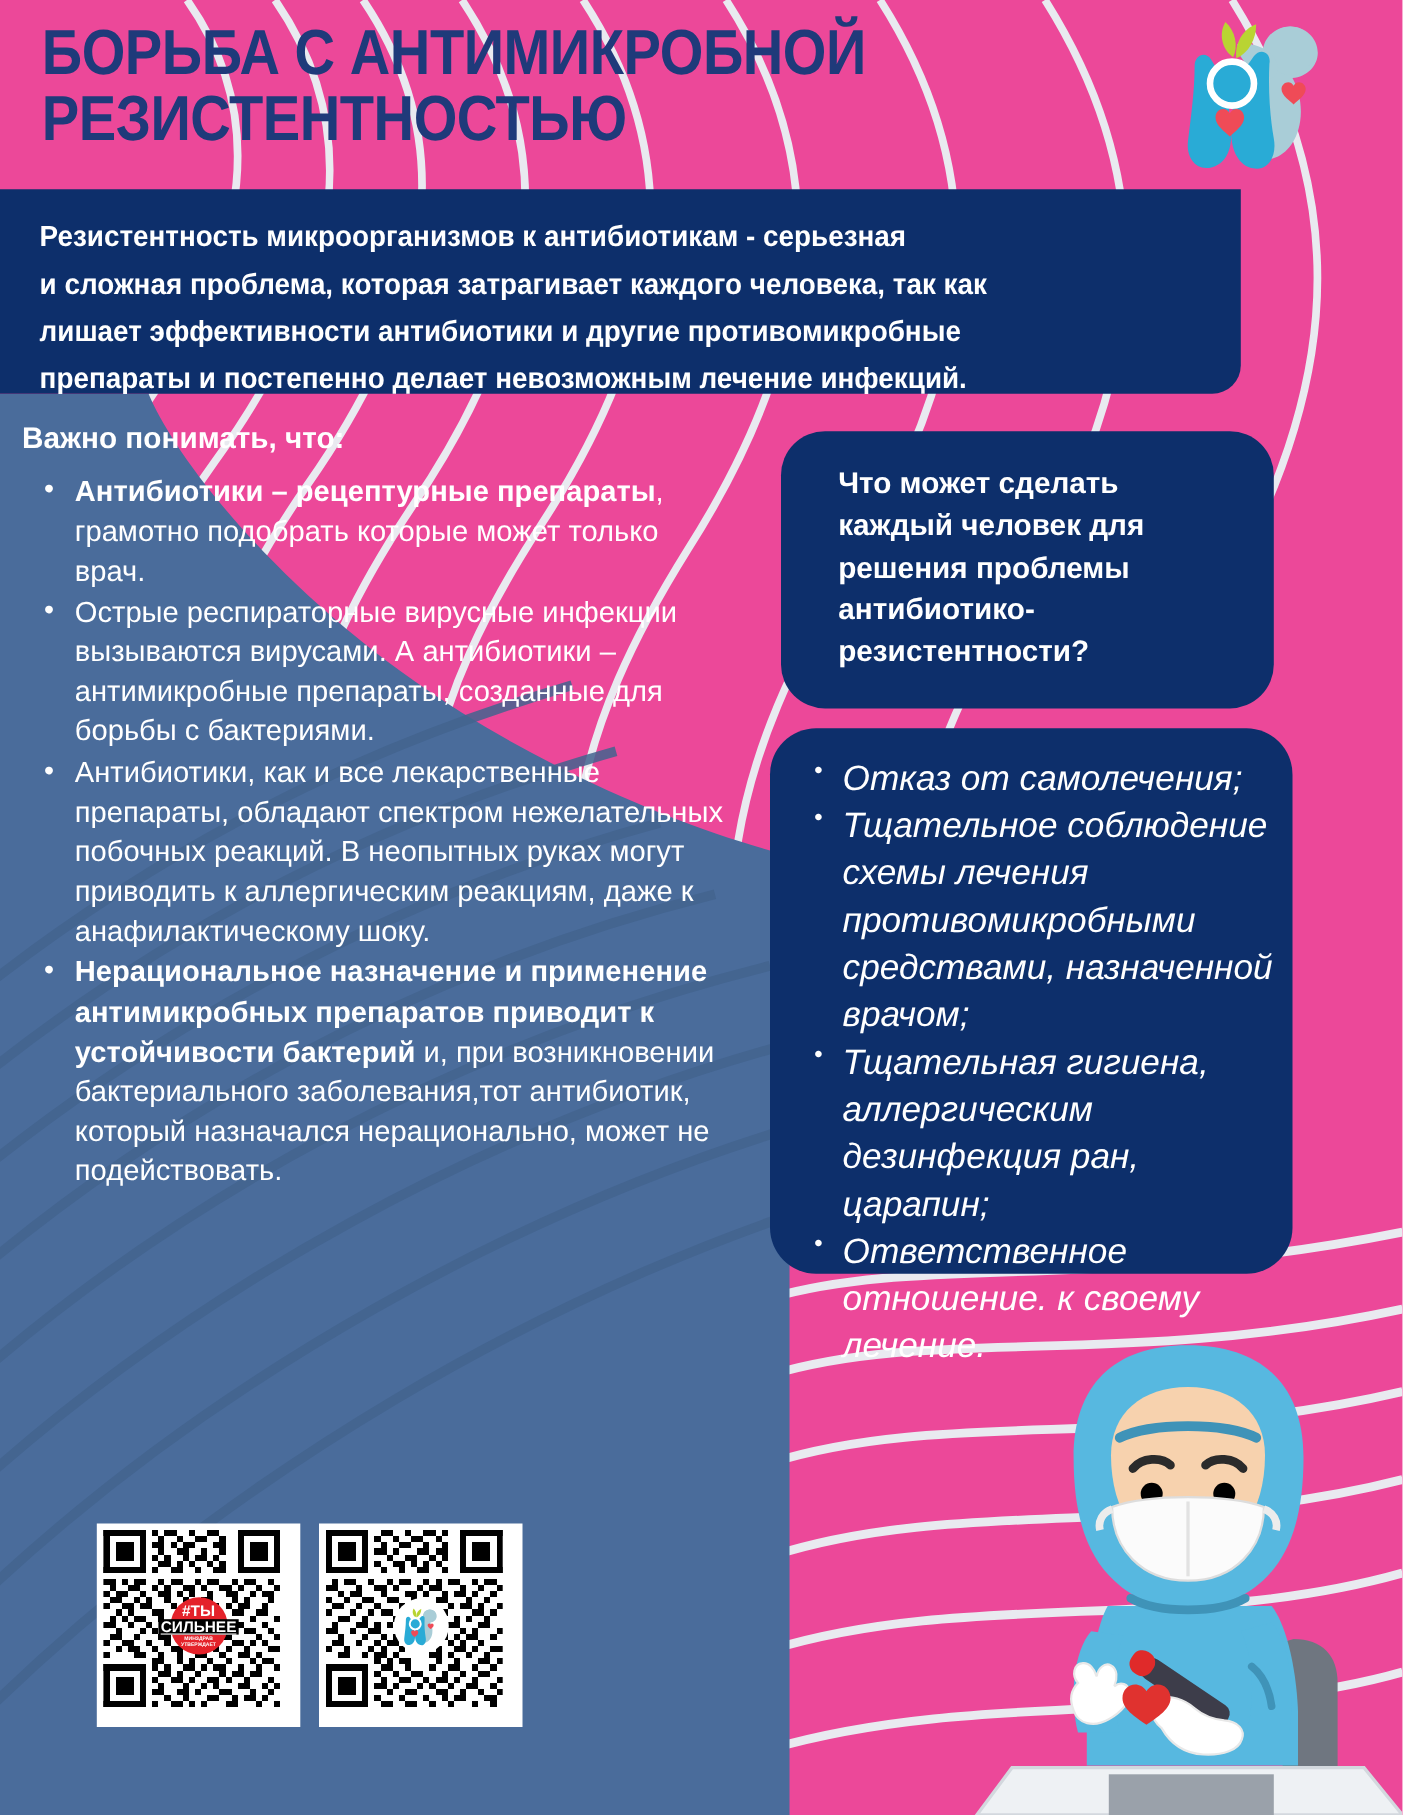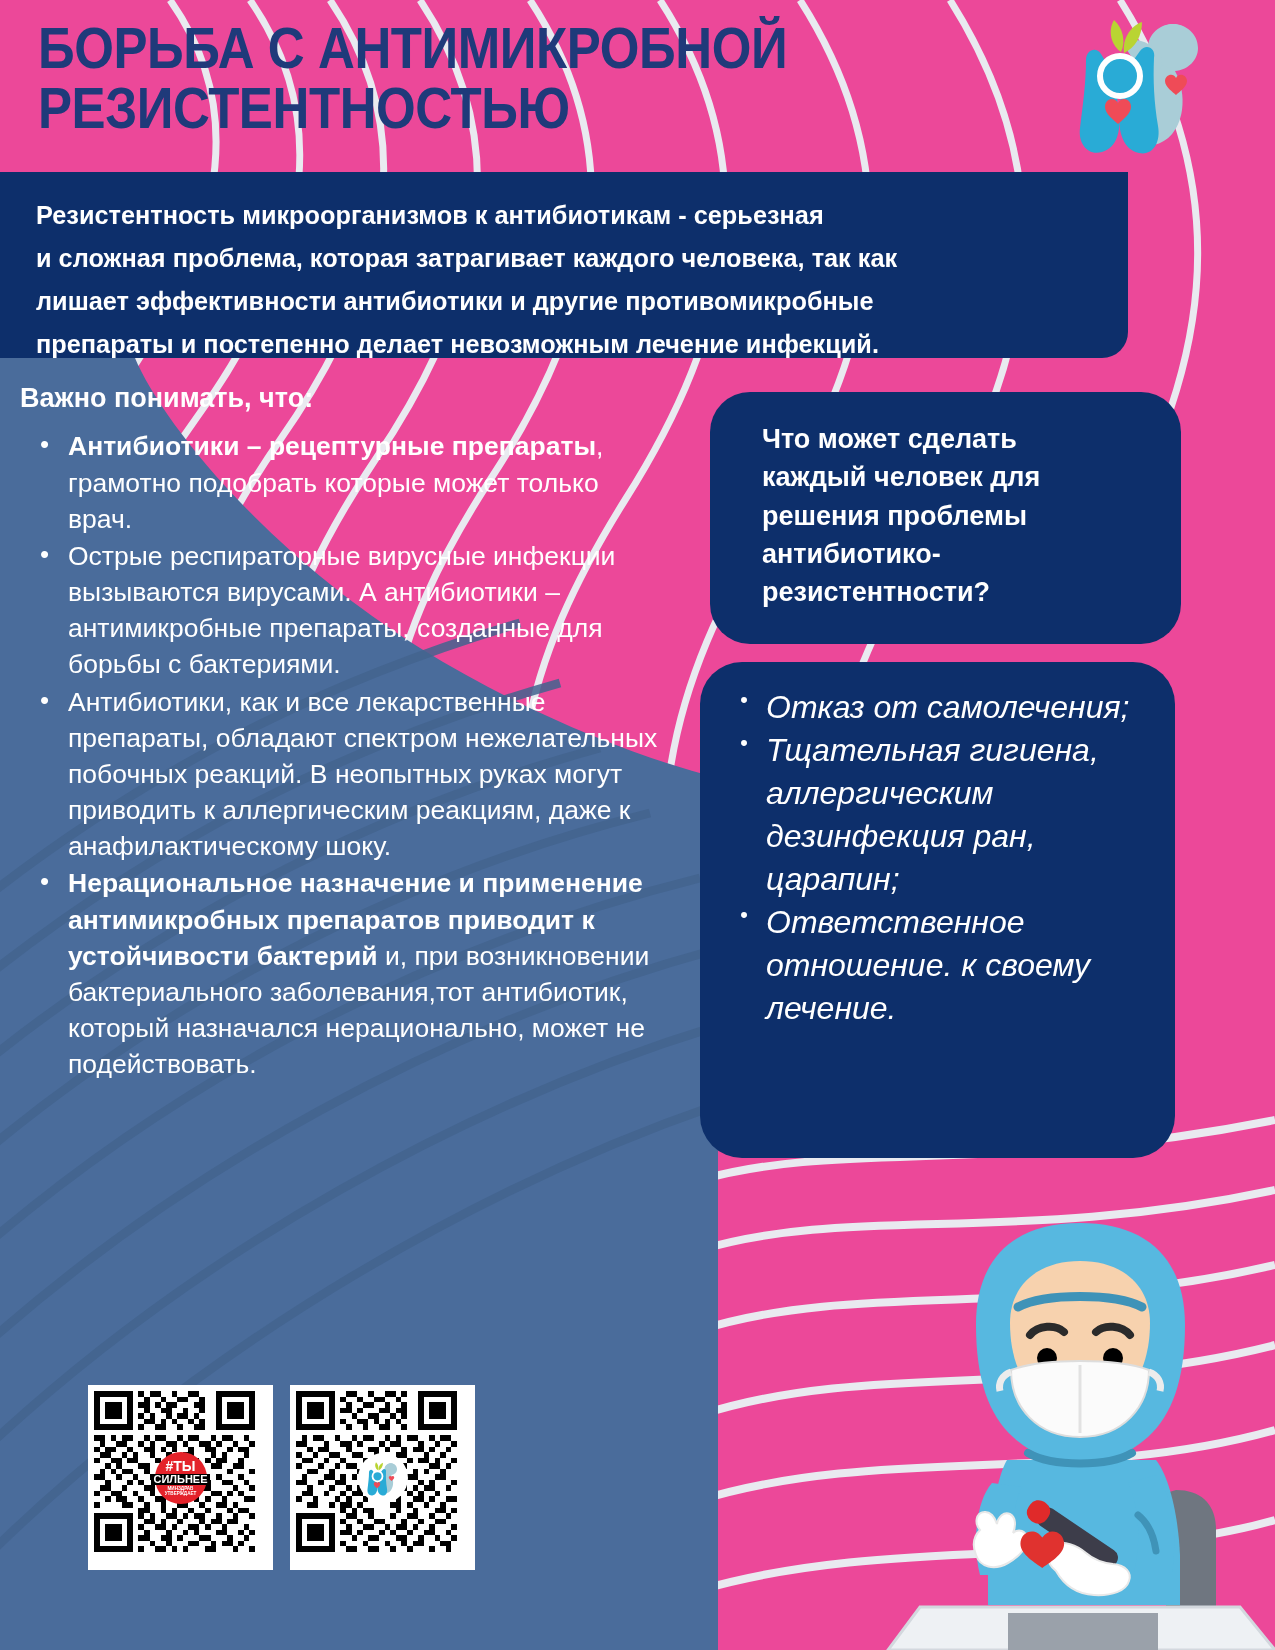--- a/index.html
+++ b/index.html
@@ -127,21 +127,20 @@
 
   
   .right-q {
     position: absolute;
     left: 710px;
     top: 392px;
     width: 448px;
     height: 252px;
     background: #0d2f6b;
     border-radius: 40px;
-    padding-left: 23px;
   }
   .right-q-text {
     position: absolute;
     left: 52px;
     top: 28px;
     width: 360px;
     color: #ffffff;
     font-weight: bold;
     font-size: 27px;
     line-height: 1.42;
@@ -196,21 +195,21 @@
     display: flex;
     flex-direction: column;
     align-items: center;
     justify-content: center;
     color: #ffffff;
     font-weight: bold;
     line-height: 1;
     text-align: center;
   }
   .badge-red .l1 { font-size: 14px; }
-  .badge-red .l2 { font-size: 11px; background:#000; color:#fff; padding:0 2px; margin-top:1px; }
+  .badge-red .l2 { font-size: 14px; background:#000; color:#fff; padding:0 2px; margin-top:1px;text-decoration:underline; }
   .badge-red .l3 { font-size: 4.6px; margin-top: 2px; }
   .badge-logo {
     width: 50px; height: 50px;
     background: #ffffff;
     border-radius: 50%;
     display: flex; align-items: center; justify-content: center;
   }
 
   
   .doctor {
@@ -308,20 +307,21 @@
     </div>
   </div>
 
   <div class="right-q">
     <div class="right-q-text">Что может сделать каждый человек для решения проблемы антибиотико-резистентности?</div>
   </div>
 
   <div class="right-list-panel">
     <ul class="blist">
       <li>Отказ от самолечения;</li>
+      <li>Тщательное соблюдение схемы лечения противомикробными средствами, назначенной врачом;</li>
       <li>Тщательная гигиена, аллергическим дезинфекция ран, царапин;</li>
       <li>Ответственное отношение. к своему лечение.</li>
     </ul>
   </div>
 
   <div class="qr qr-1">
     <svg width="161" height="161" viewBox="0 0 29 29" shape-rendering="crispEdges">
       <rect width="29" height="29" fill="#ffffff"></rect>
       <g fill="#000000">
         <rect x="0" y="0" width="7" height="1"></rect>

